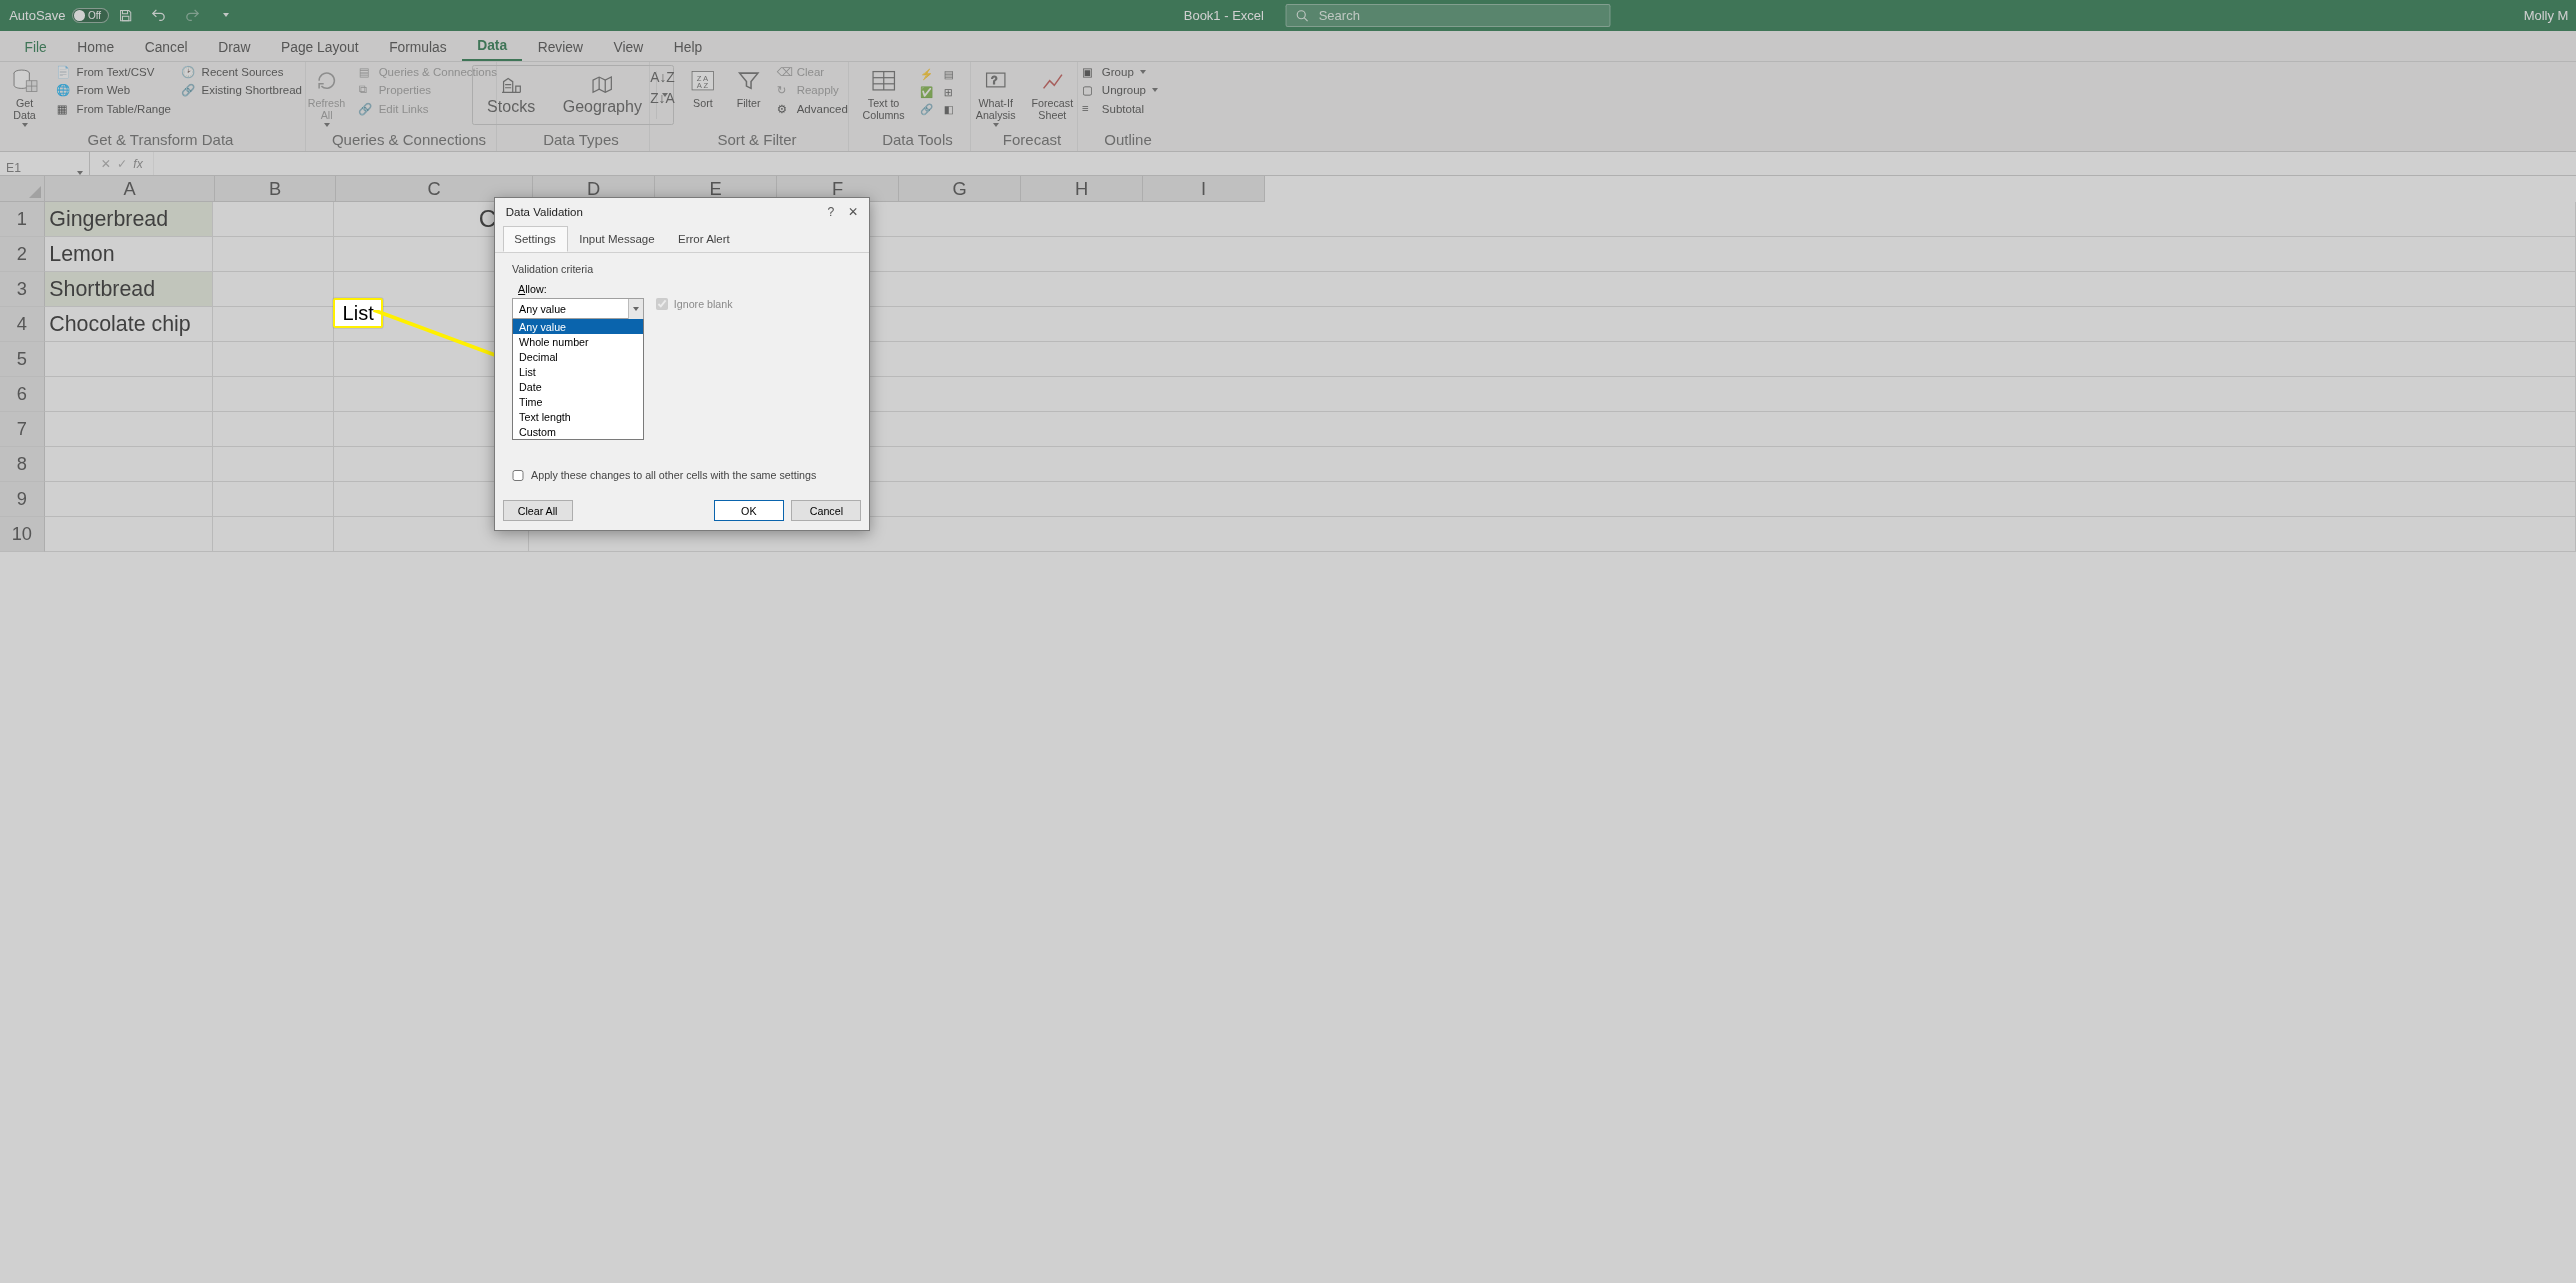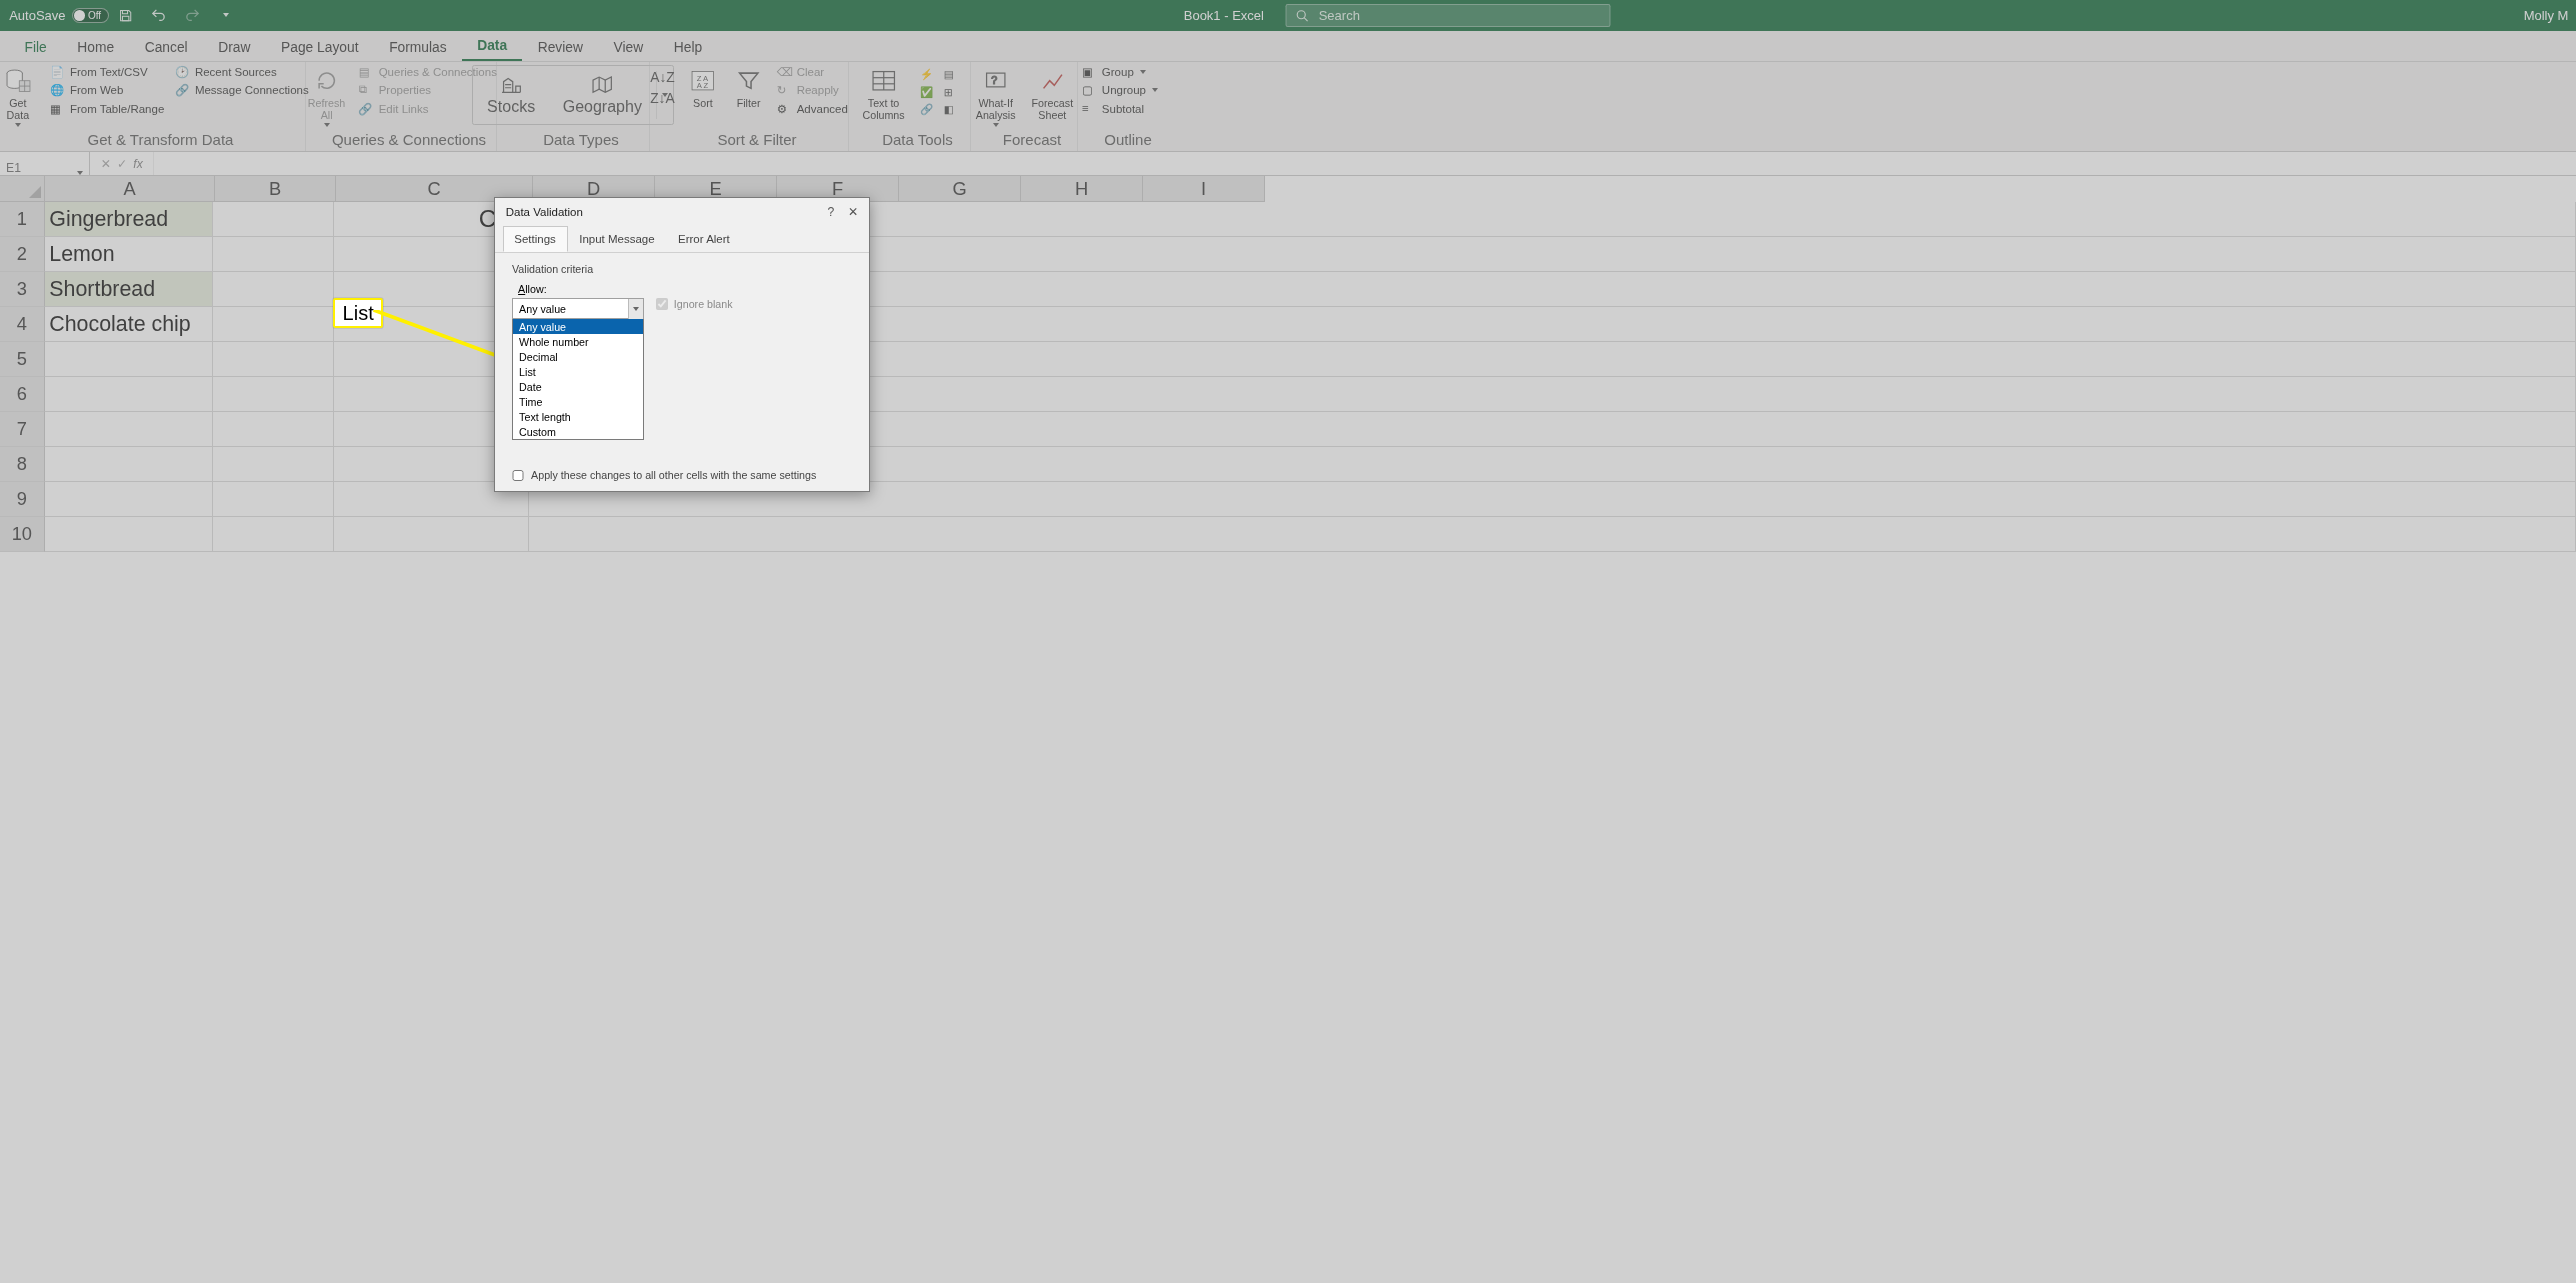--- a/index.html
+++ b/index.html
@@ -173,21 +173,21 @@
               <span>From Table/Range</span>
             </div>
         </div>
         <div class="small-btn-row">
           <div class="small-btn">
               <span class="small-ico">🕑</span>
               <span>Recent Sources</span>
             </div>
           <div class="small-btn">
               <span class="small-ico">🔗</span>
-              <span>Message Connections</span>
+              <span>Existing Shortbread</span>
             </div>
         </div>
       </div>
       <div class="ribbon-group-label">Get &amp; Transform Data</div>
     </div>
 
     <div class="ribbon-group" style="width:191px">
       <div class="rg-body">
         <div class="big-btn disabled">
           <svg class="ico" viewBox="0 0 36 36">
@@ -492,14 +492,21 @@
       <label class="chk">
           <input type="checkbox" checked="" disabled="" style="">
           <span>Ignore blank</span>
         </label>
     </div>
     <div class="apply-row">
       <input type="checkbox" style="width: 11.5px; height: 11.5px;">
       <span>Apply these changes to all other cells with the same settings</span>
     </div>
   </div>
+  <div class="dlg-footer">
+    <button class="btn">Clear All</button>
+    <div style="display:flex;gap:7.6px">
+      <button class="btn primary">OK</button>
+      <button class="btn">Cancel</button>
+    </div>
+  </div>
 </div>
 
 
 </body></html>

